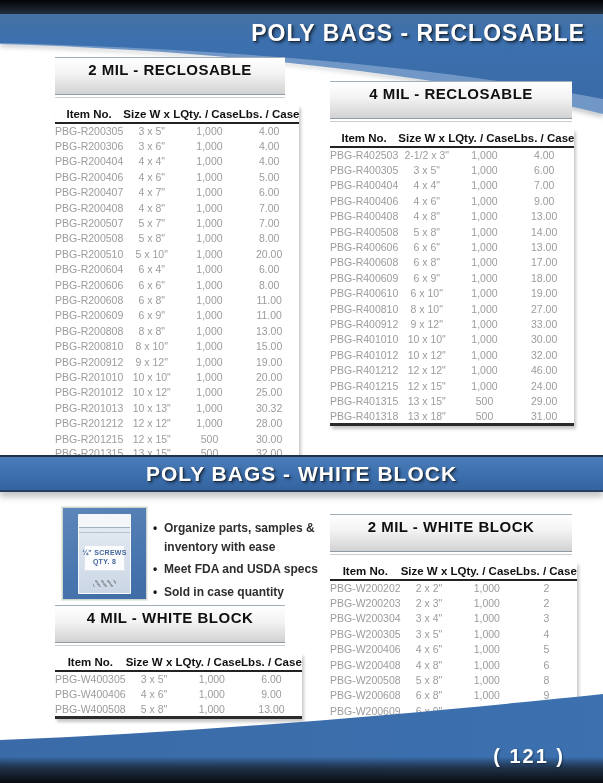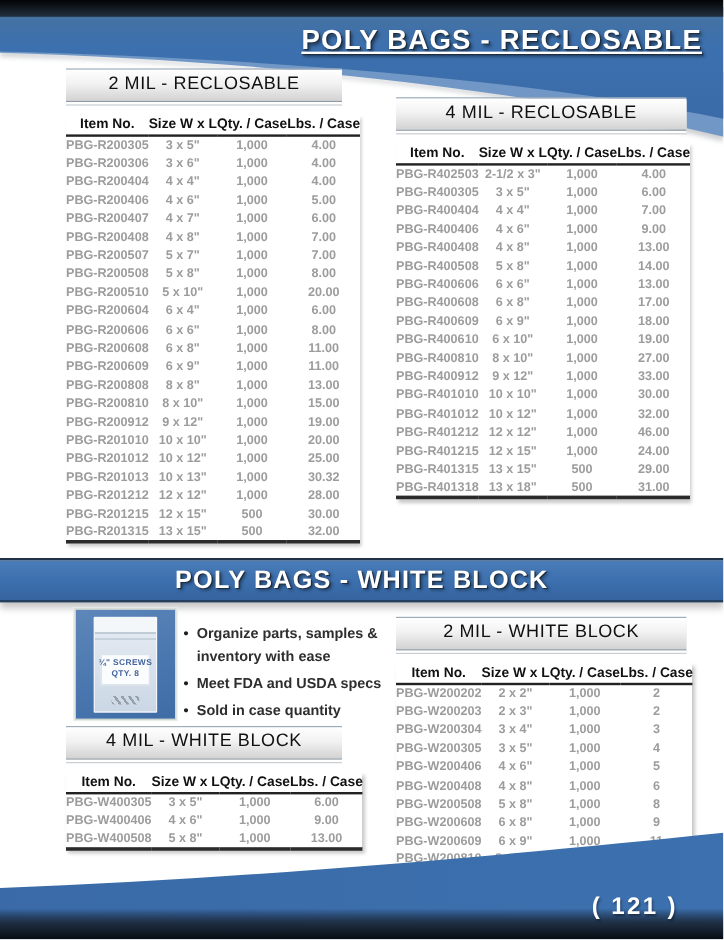--- a/index.html
+++ b/index.html
@@ -15,63 +15,62 @@
   .art { position:absolute; left:0; width:603px; pointer-events:none; }
   .art.top { top:0; height:122px; }
   .art.bottom { bottom:0; height:96px; }
 
   .banner-title-top {
     position:absolute; top:20px; right:18px;
     font-size:23px; font-weight:bold; color:#ffffff;
     letter-spacing:1px;
     text-shadow:1px 1px 0 #1d2e42, 2px 2px 3px rgba(0,0,0,.55);
     white-space:nowrap;
-    text-decoration:underline;
   }
 
   .page-number {
     position:absolute; right:38px; bottom:15px;
     font-size:20px; font-weight:bold; color:#ffffff;
     letter-spacing:2px;
     text-shadow:1px 1px 2px rgba(0,0,0,.4);
   }
 
   
   .mid-banner {
-    position:absolute; left:0; top:465px; width:603px; height:37px;
+    position:absolute; left:0; top:455px; width:603px; height:37px;
     background:linear-gradient(180deg,#4a7cb8 0%, #3c6fae 55%, #35649f 100%);
     border-top:2px solid #1d3247;
     border-bottom:2px solid #24405e;
     box-shadow:0 5px 6px rgba(90,90,90,.35);
     display:flex; align-items:center; justify-content:center;
   }
   .mid-banner .t {
     font-size:21px; font-weight:bold; color:#ffffff;
     letter-spacing:1px;
     text-shadow:1px 1px 0 #1d2e42, 2px 2px 3px rgba(0,0,0,.5);
   }
 
   
   .tbl { position:absolute; }
   .tbl-title {
     background:linear-gradient(180deg,#ffffff 0%, #f2f2f2 45%, #d2d2d2 100%);
     border-top:1px solid #9fadb9;
     border-bottom:1px solid #8f9aa4;
     box-shadow:0 2px 0 #ffffff, 0 3px 0 #c9ced3;
-    text-align:center; font-weight:normal; font-size:15px; color:#101010;
-    letter-spacing:.5px; padding:3px 0 6px;
+    text-align:center; font-weight:bold; font-size:15px; color:#101010;
+    letter-spacing:.5px; padding:3px 0 16px;
   }
   .tbl table { width:100%; border-collapse:collapse; margin-top:10px;
     border-bottom:3px solid #2b2b2b; box-shadow:2px 3px 3px rgba(0,0,0,.22); }
   .tbl thead th {
     font-size:11.5px; font-weight:bold; color:#111111;
     padding:3px 0 2px; border-bottom:2px solid #222222; text-align:center;
     white-space:nowrap;
   }
-  .tbl tbody tr { height:15.4px;font-weight:bold; }
+  .tbl tbody tr { height:15.4px; }
   .tbl tbody td {
     font-size:10.5px; color:#9c9c9c; text-align:center; padding:0;
     white-space:nowrap;
   }
   .pos-r2 { left:55px; top:57px;  width:230px; }
   .pos-r4 { left:330px; top:81px; width:242px; }
   .pos-w2 { left:330px; top:514px; width:242px; }
   .pos-w4 { left:55px;  top:605px; width:230px; }
 
   

